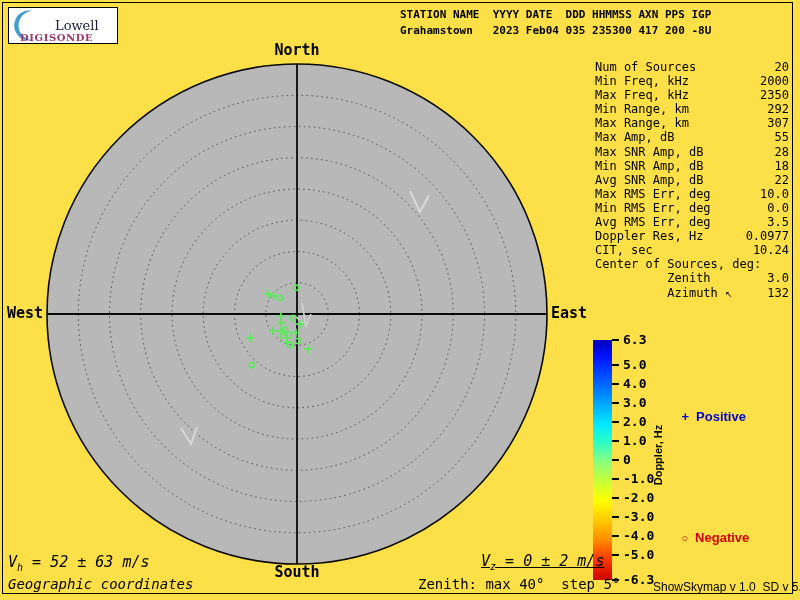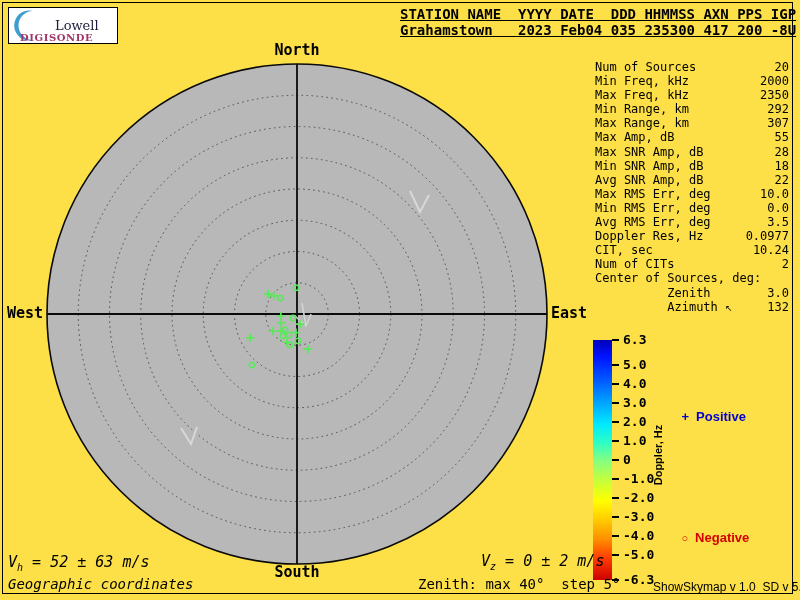--- a/index.html
+++ b/index.html
@@ -8,21 +8,21 @@
   .frame{position:absolute;left:2px;top:2px;width:789px;height:590px;border:1px solid #000;}
 
   
   .logo-box{position:absolute;left:8px;top:7px;width:108px;height:35px;border:1px solid #000;background:#fff;}
   .logo-crescent{position:absolute;left:1px;top:0px;}
   .logo-lowell{position:absolute;left:46px;top:11px;font-family:"DejaVu Serif",serif;font-size:13px;color:#1c1c3a;line-height:13px;}
   .logo-digisonde{position:absolute;left:11px;top:24px;font-family:"DejaVu Serif",serif;font-weight:bold;
                   font-size:10px;letter-spacing:.6px;color:#a03568;line-height:12px;}
 
   
-  .header-line{position:absolute;left:400px;font-weight:bold;font-size:14px;line-height:15px;white-space:pre;text-decoration:underline;}
+  .header-line{position:absolute;left:400px;font-weight:bold;font-size:11px;line-height:15px;white-space:pre;}
   .header-line.l1{top:7px;}
   .header-line.l2{top:23px;}
 
   
   .skymap-svg{position:absolute;left:0;top:0;}
   .compass{position:absolute;font-weight:bold;font-size:15px;line-height:15px;}
   .compass.north{left:297px;top:43px;transform:translateX(-50%);}
   .compass.south{left:297px;top:565px;transform:translateX(-50%);}
   .compass.west{left:7px;top:306px;}
   .compass.east{left:551px;top:306px;}
@@ -44,21 +44,21 @@
   .legend{position:absolute;font-family:"Liberation Sans",sans-serif;font-weight:bold;font-size:13px;white-space:pre;}
   .legend.positive{left:667px;top:394px;}
   .legend.negative{left:667px;top:515px;}
   .legend .marker{display:inline-block;margin-right:7px;}
   .legend.negative .marker{font-size:11px;}
 
   
   .vel{position:absolute;font-style:italic;font-size:15px;line-height:16px;white-space:pre;text-align:right;}
   .vel sub{font-size:10px;font-style:italic;}
   .vel.vh{left:8px;top:554px;}
-  .vel.vz{left:481px;top:553px;}
+  .vel.vz{left:481px;top:553px;text-decoration:underline;}
   .coord-note{position:absolute;left:8px;top:576px;font-style:italic;font-size:14px;white-space:pre;}
   .zenith-note{position:absolute;left:418px;top:576px;font-size:14px;white-space:pre;}
   .version{position:absolute;left:653px;top:580px;font-family:"Liberation Sans",sans-serif;font-size:12px;white-space:pre;}
 </style>
 </head>
 <body>
 
 <div class="page">
   <div class="frame"></div>
 
@@ -125,21 +125,20 @@
       <div class="stat-row"><span>Max Range, km</span><span>307</span></div>
       <div class="stat-row"><span>Max Amp, dB</span><span>55</span></div>
       <div class="stat-row"><span>Max SNR Amp, dB</span><span>28</span></div>
       <div class="stat-row"><span>Min SNR Amp, dB</span><span>18</span></div>
       <div class="stat-row"><span>Avg SNR Amp, dB</span><span>22</span></div>
       <div class="stat-row"><span>Max RMS Err, deg</span><span>10.0</span></div>
       <div class="stat-row"><span>Min RMS Err, deg</span><span>0.0</span></div>
       <div class="stat-row"><span>Avg RMS Err, deg</span><span>3.5</span></div>
       <div class="stat-row"><span>Doppler Res, Hz</span><span>0.0977</span></div>
       <div class="stat-row"><span>CIT, sec</span><span>10.24</span></div>
-      <div class="stat-row"><span>Num of CITs</span><span>2</span></div>
       <div class="stat-row"><span>Center of Sources, deg:</span><span></span></div>
       <div class="stat-row"><span>          Zenith</span><span>3.0</span></div>
       <div class="stat-row"><span>          Azimuth <span class="stat-icon">↖</span></span><span>132</span></div>
     </div>
 
   <div class="colorbar" id="cbar" style="background: linear-gradient(rgb(0, 0, 187) 0%, rgb(0, 19, 255) 7%, rgb(0, 99, 255) 18%, rgb(0, 179, 255) 28%, rgb(0, 233, 255) 35%, rgb(47, 255, 195) 43%, rgb(131, 255, 131) 50%, rgb(194, 255, 63) 58%, rgb(255, 255, 0) 67%, rgb(255, 203, 0) 75%, rgb(255, 143, 0) 83%, rgb(255, 60, 0) 91%, rgb(204, 0, 0) 100%);"></div>
   <div class="cb-ticks" id="cbticks">
       <div class="cb-tick" style="top: -1px;"></div>
       <div class="cb-tick-label" style="top: 0px;">6.3</div>
       <div class="cb-tick" style="top: 23.7619px;"></div>

